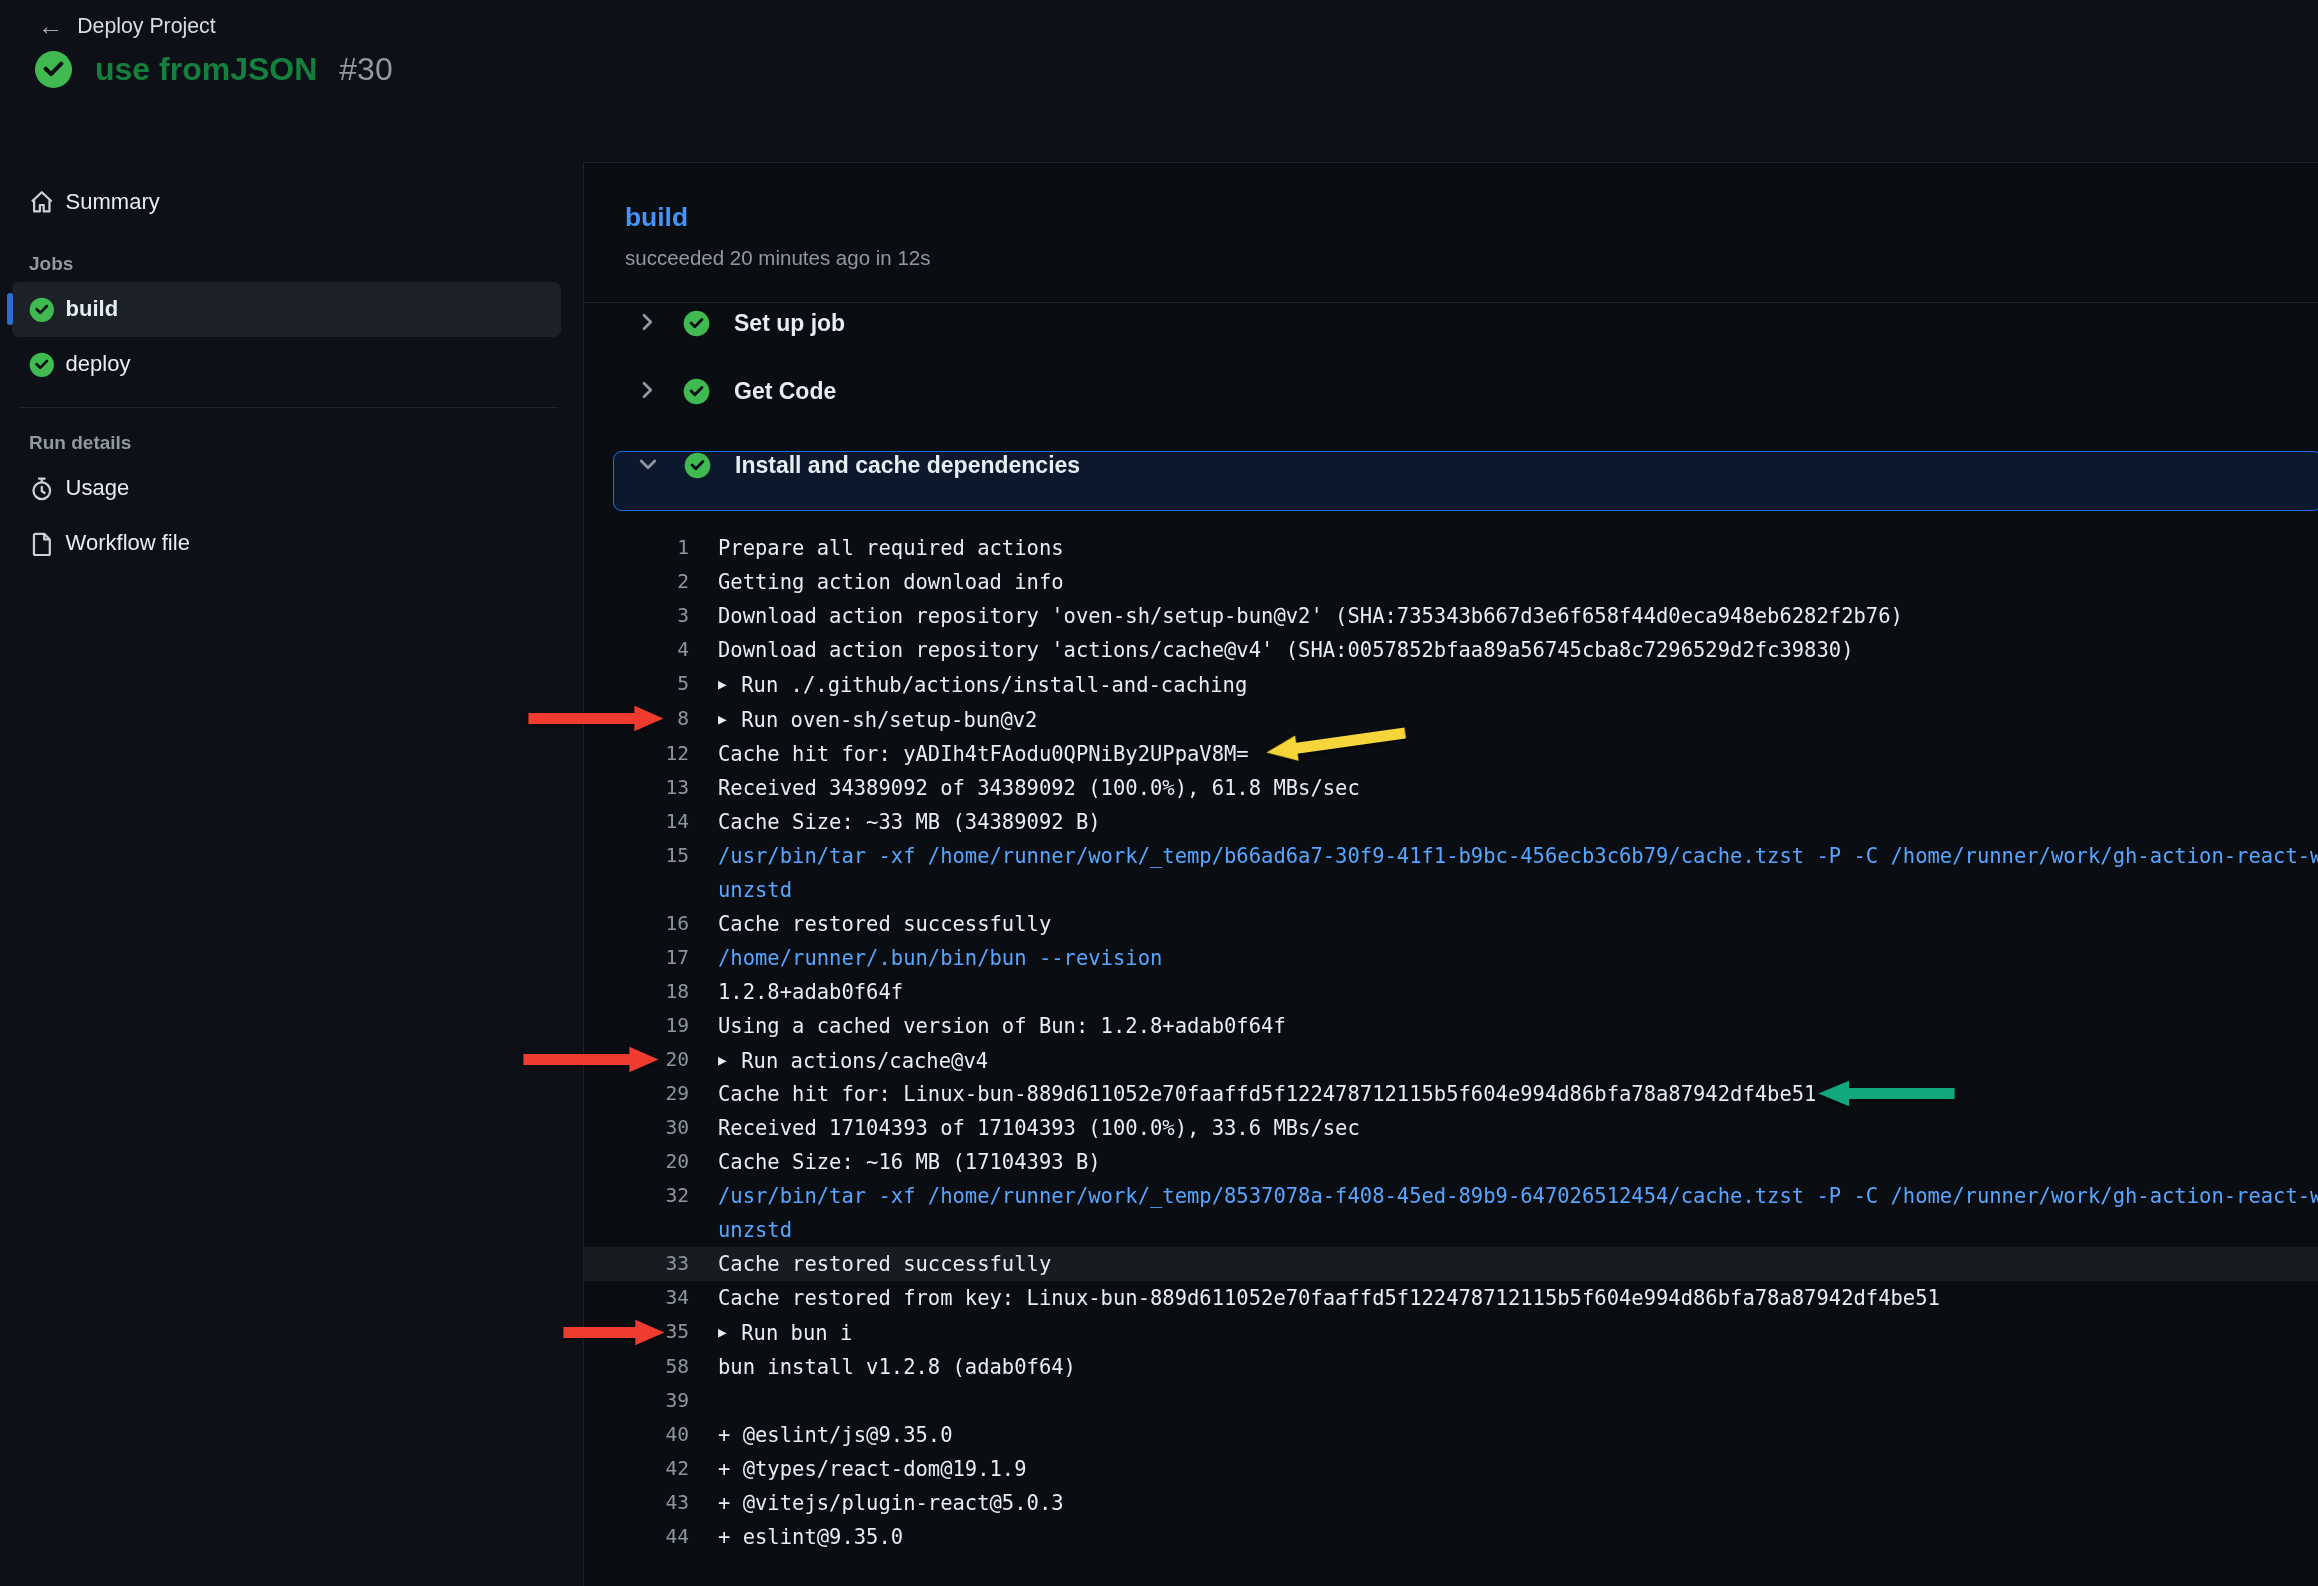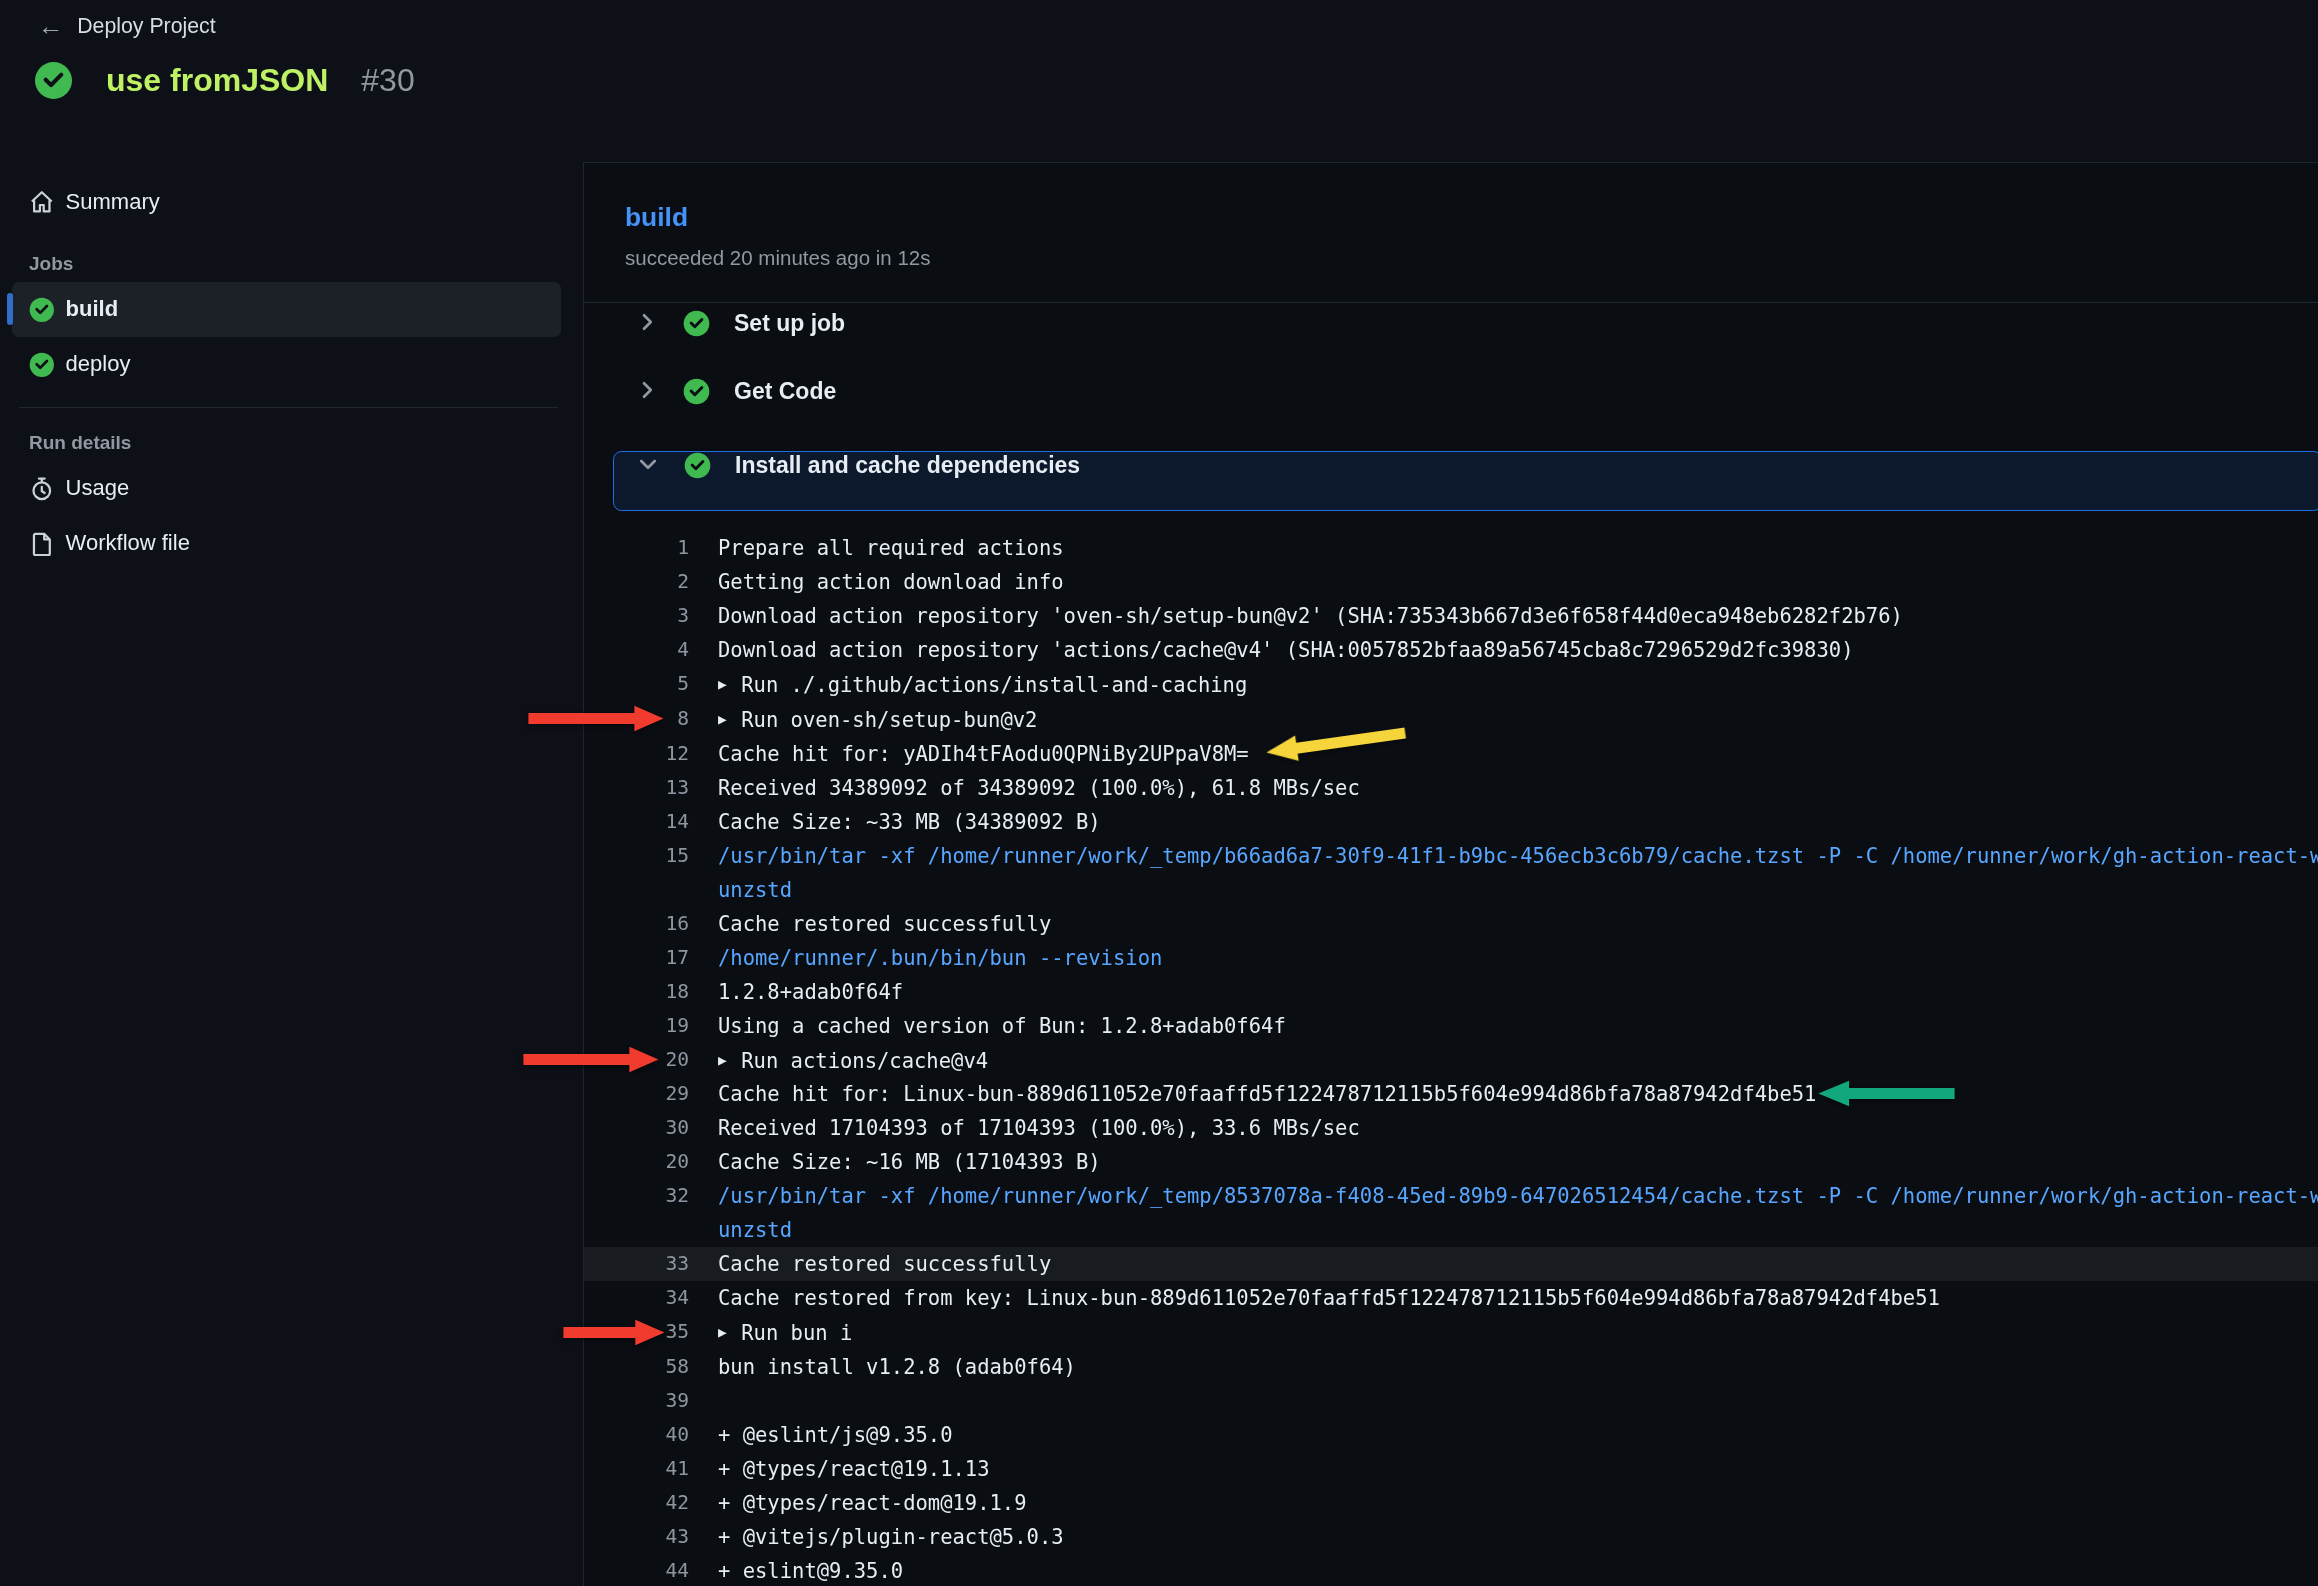--- a/index.html
+++ b/index.html
@@ -11,21 +11,21 @@
     color:#e6edf3;
   }
   .page { position:relative; width:2319px; height:1587px; }
 
   
   .breadcrumb { position:absolute; left:38px; top:13.6px; display:flex; align-items:center; gap:13.6px;
     font-size:21.3px; color:#d7dde3; cursor:pointer; }
   .back { color:#9ea7b3; font-size:25.6px; line-height:1; }
   .run-title { position:absolute; left:34px; top:46px; display:flex; align-items:center; gap:17px; }
   .run-title .ck-lg svg { width:39px; height:39px; display:block; }
-  .run-title h1 { margin:16px; font-size:32px; font-weight:700; color:#bef264; }
+  .run-title h1 { margin:5px; font-size:32px; font-weight:700; color:#15803d; }
   .run-num { font-size:32px; color:#9198a1; font-weight:400; }
 
   
   .sidebar { position:absolute; left:0; top:162px; width:583px; bottom:0; padding:12px 22px 0 12px; }
   .side-item { position:relative; display:flex; align-items:center; gap:11px; height:55px;
     padding:0 17px; border-radius:6.8px; font-size:22px; color:#e6edf3; cursor:pointer; }
   .side-item .sicon { width:25.6px; height:25.6px; flex:0 0 25.6px; }
   .side-item .sicon svg { width:25.6px; height:25.6px; display:block; }
   .side-item .ckicon { width:25.6px; height:25.6px; flex:0 0 25.6px; }
   .side-item .ckicon svg { width:25.6px; height:25.6px; display:block; }
@@ -323,24 +323,20 @@
   <div class="log-line">
     <span class="ln">39</span>
     <span class="lt"></span>
   </div>
 
   <div class="log-line">
     <span class="ln">40</span>
     <span class="lt">+ @eslint/js@9.35.0</span>
   </div>
 
-  <div class="log-line">
-    <span class="ln">41</span>
-    <span class="lt">+ @types/react@19.1.13</span>
-  </div>
 
   <div class="log-line">
     <span class="ln">42</span>
     <span class="lt">+ @types/react-dom@19.1.9</span>
   </div>
 
   <div class="log-line">
     <span class="ln">43</span>
     <span class="lt">+ @vitejs/plugin-react@5.0.3</span>
   </div>

